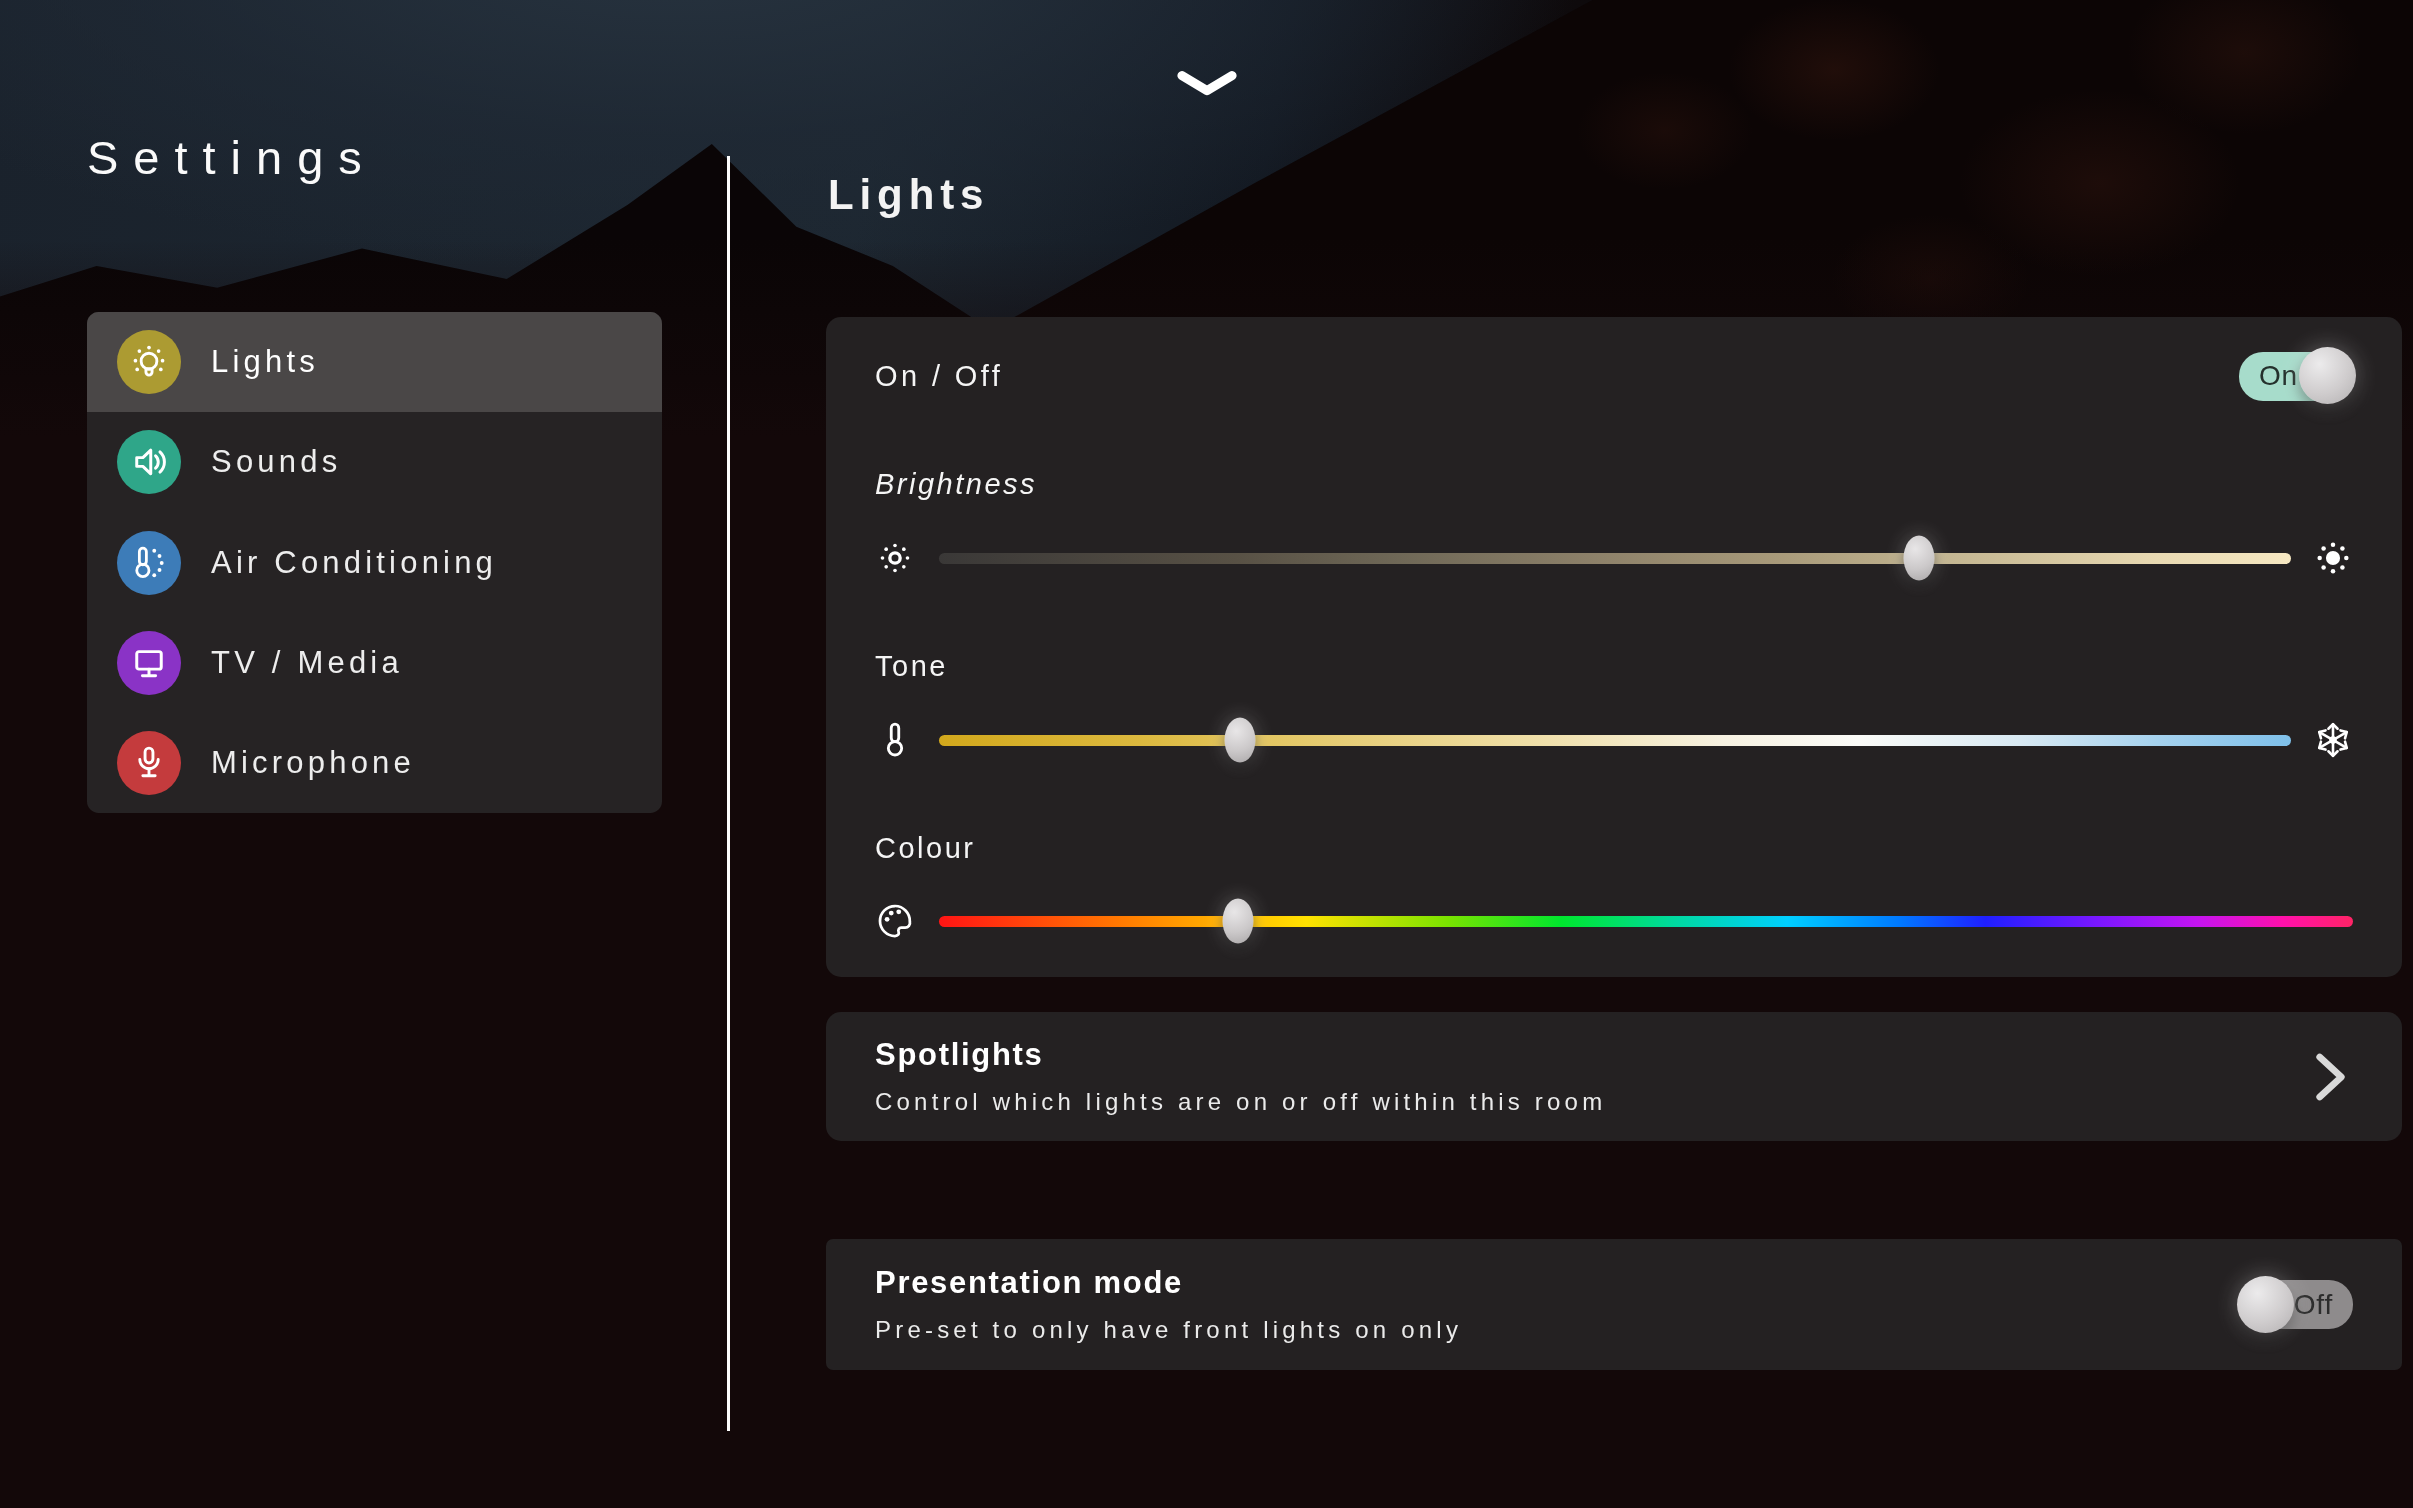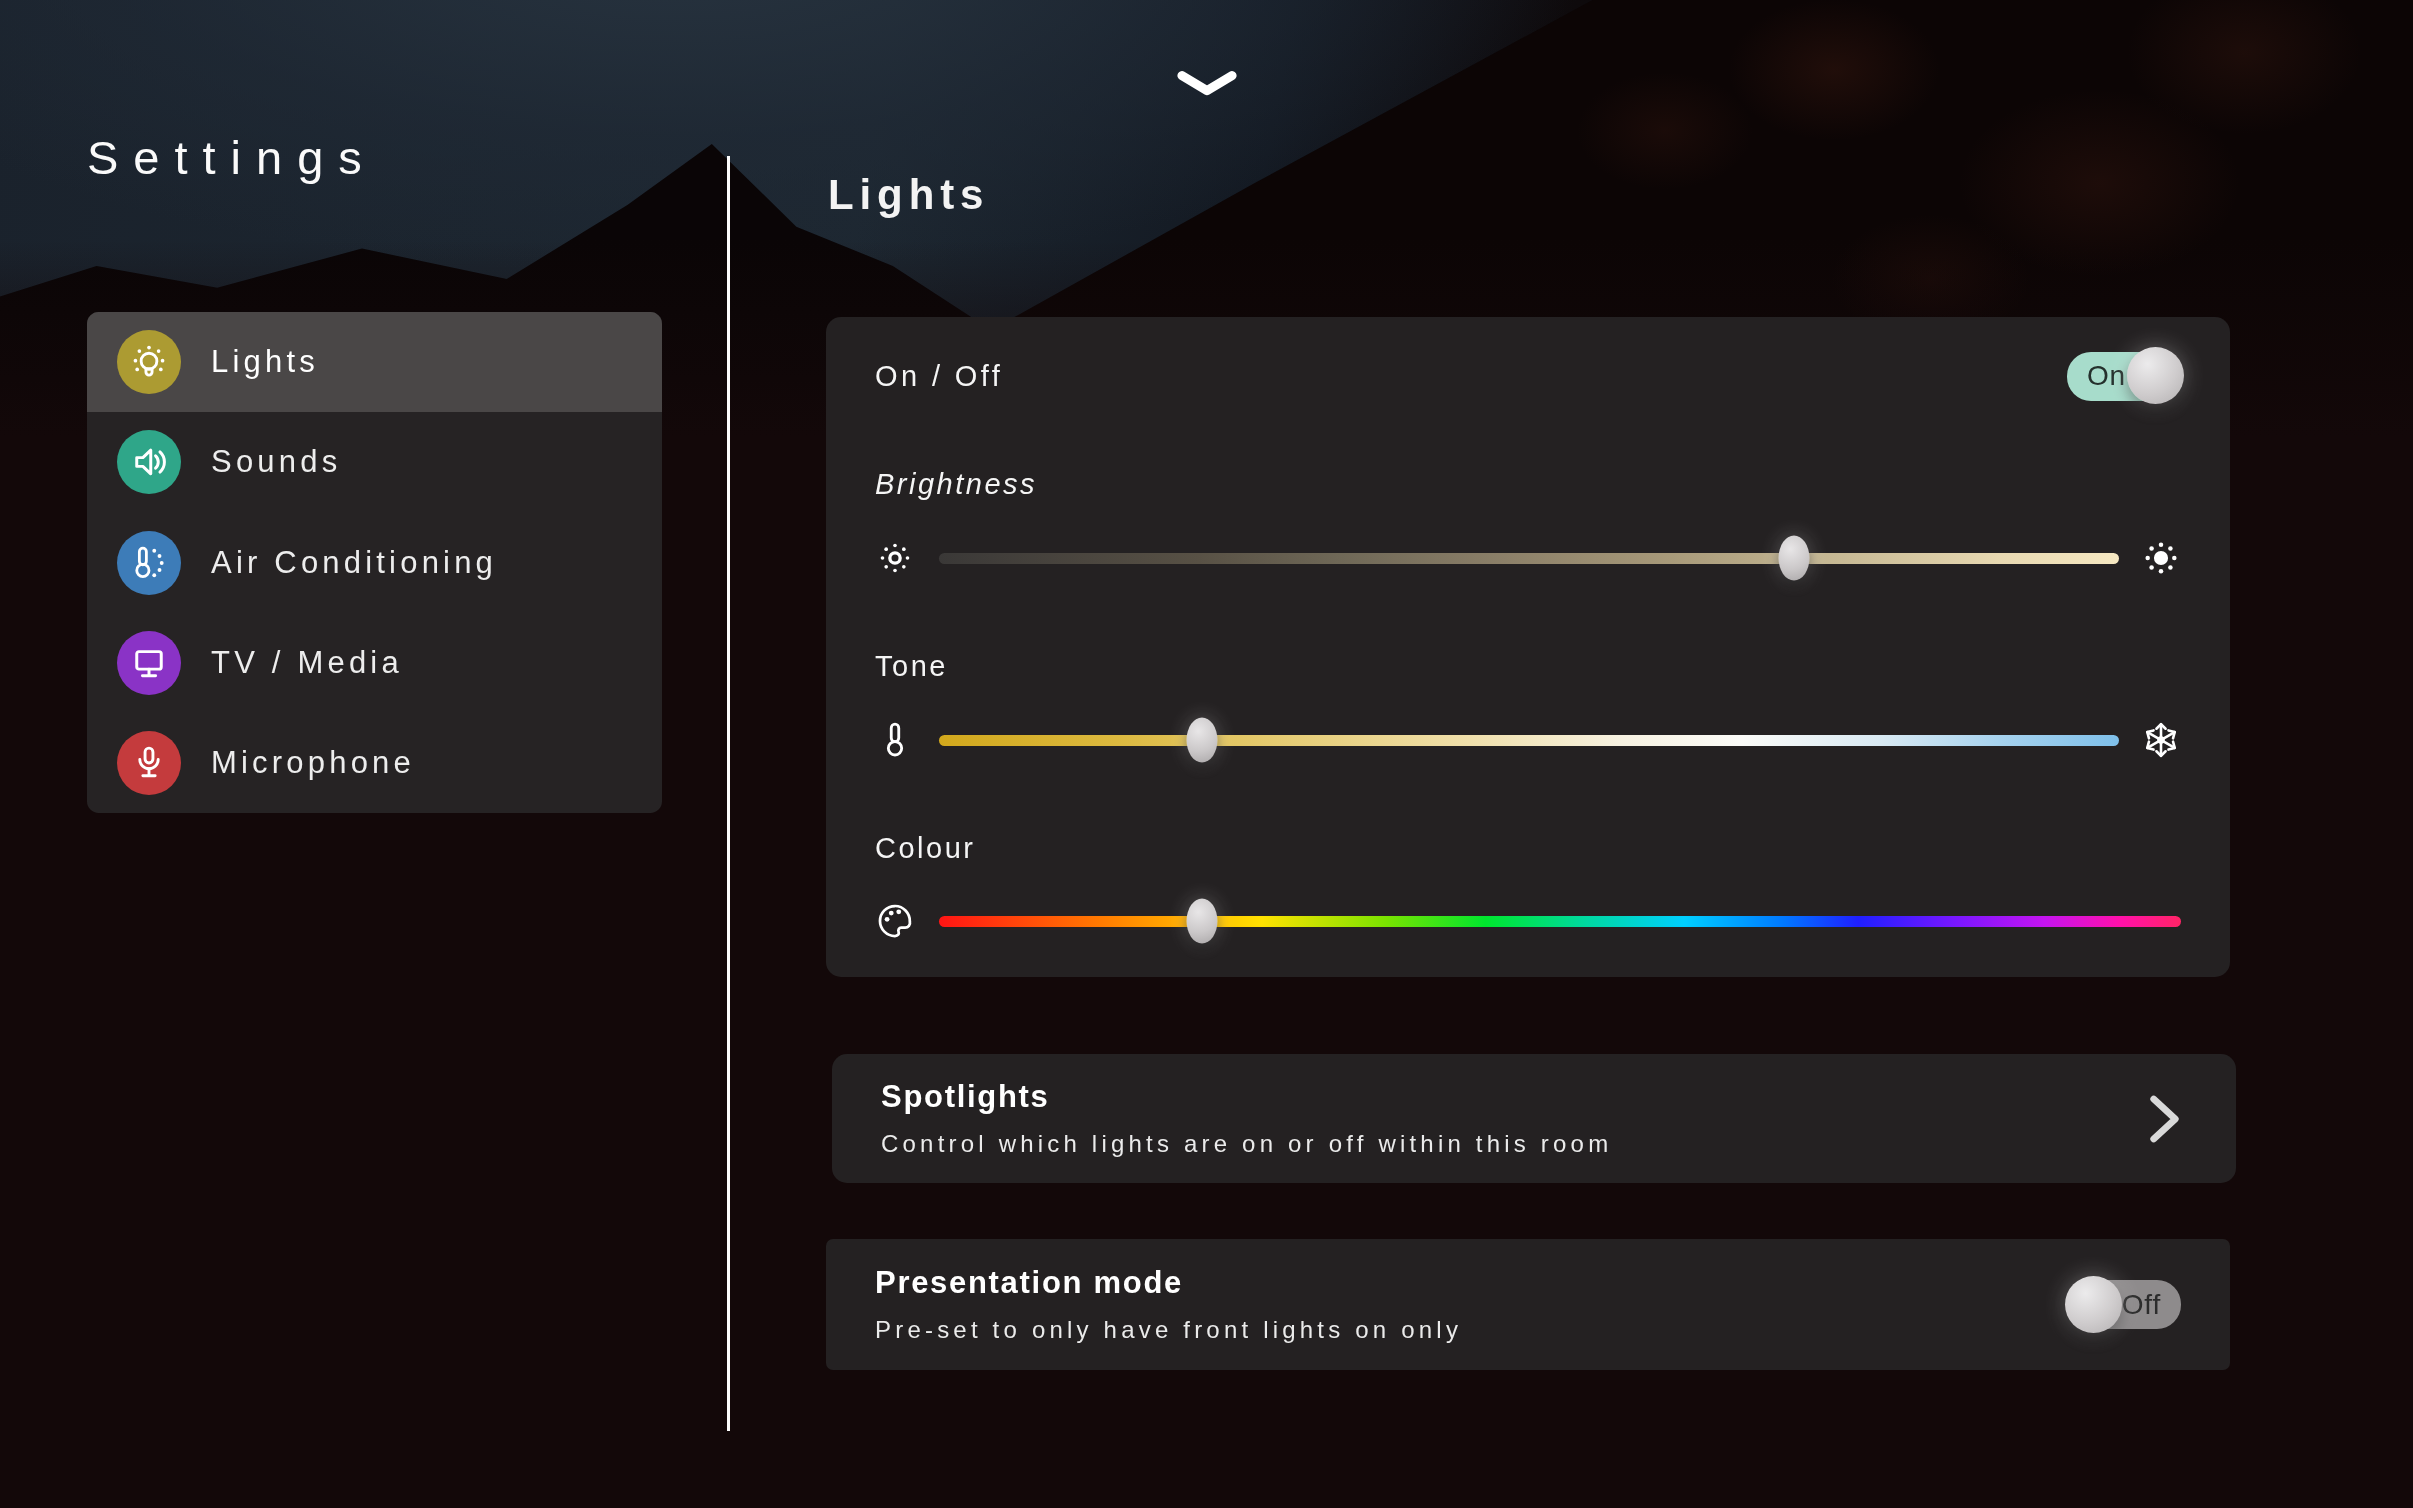--- a/index.html
+++ b/index.html
@@ -52,21 +52,21 @@
   .badge svg { display:block; }
   .b-lights { background:#ac9b32; }
   .b-sounds { background:#2fa689; }
   .b-air    { background:#3d7cb8; }
   .b-tv     { background:#8a33c6; }
   .b-mic    { background:#c43b3d; }
 
   
   .main-title { position:absolute; left:828px; top:171px; font-size:42px; font-weight:700; letter-spacing:5.9px; }
 
-  .card { position:absolute; left:826px; width:1404px; background:#242122; border-radius:15px; }
+  .card { position:absolute; left:826px; width:1576px; background:#242122; border-radius:15px; }
   .controls-card { top:317px; height:660px; }
 
   .power-row { position:absolute; left:49px; right:49px; top:32px; height:54px;
     display:flex; align-items:center; justify-content:space-between; }
   .row-label { font-size:29px; letter-spacing:3.4px; color:#f5f5f5; }
 
   .slider-label { position:absolute; left:49px; font-size:29px; letter-spacing:2.5px; color:#f5f5f5; }
   .lbl-brightness { top:151px;font-style:italic; } .lbl-tone { top:333px; } .lbl-colour { top:515px; }
   .slider-row { position:absolute; left:49px; right:49px; height:54px; display:flex; align-items:center; }
   .row-brightness { top:214px; } .row-tone { top:396px; } .row-colour { top:577px; }
@@ -87,21 +87,21 @@
   .toggle-on .t-label { left:20px; }
   .toggle-off { background:#8e8b8c; }
   .toggle-off .t-label { right:20px; color:#2c2c2c; }
   .knob { position:absolute; top:-4.2px; width:57px; height:57px; border-radius:50%;
     background:radial-gradient(circle at 36% 30%, #ecebec 0%, #cfcccd 55%, #b2afb0 100%);
     box-shadow:0 0 22px rgba(255,255,255,.30), 0 6.7px 13.4px rgba(0,0,0,.40); }
   .toggle-on .knob { right:-2.5px; }
   .toggle-off .knob { left:-2.5px; }
 
   .row-card { height:129px; display:flex; flex-direction:column; justify-content:center; gap:14.2px; padding-left:49px; }
-  .spotlights-card { top:1054px; cursor:pointer;margin-left:6px; }
+  .spotlights-card { top:1012px; cursor:pointer; }
   .presentation-card { top:1239px; height:131px;border-radius:7px; }
   .card-title { font-size:31px; font-weight:700; letter-spacing:1.7px; color:#ffffff; }
   .card-sub { font-size:24px; letter-spacing:4.2px; color:#ebebeb; }
   .chevron-right { position:absolute; right:54px; top:50%; transform:translateY(-50%); }
   .presentation-card .toggle { position:absolute; right:49px; top:41px; }
 </style>
 </head>
 <body>
 
 <div>

